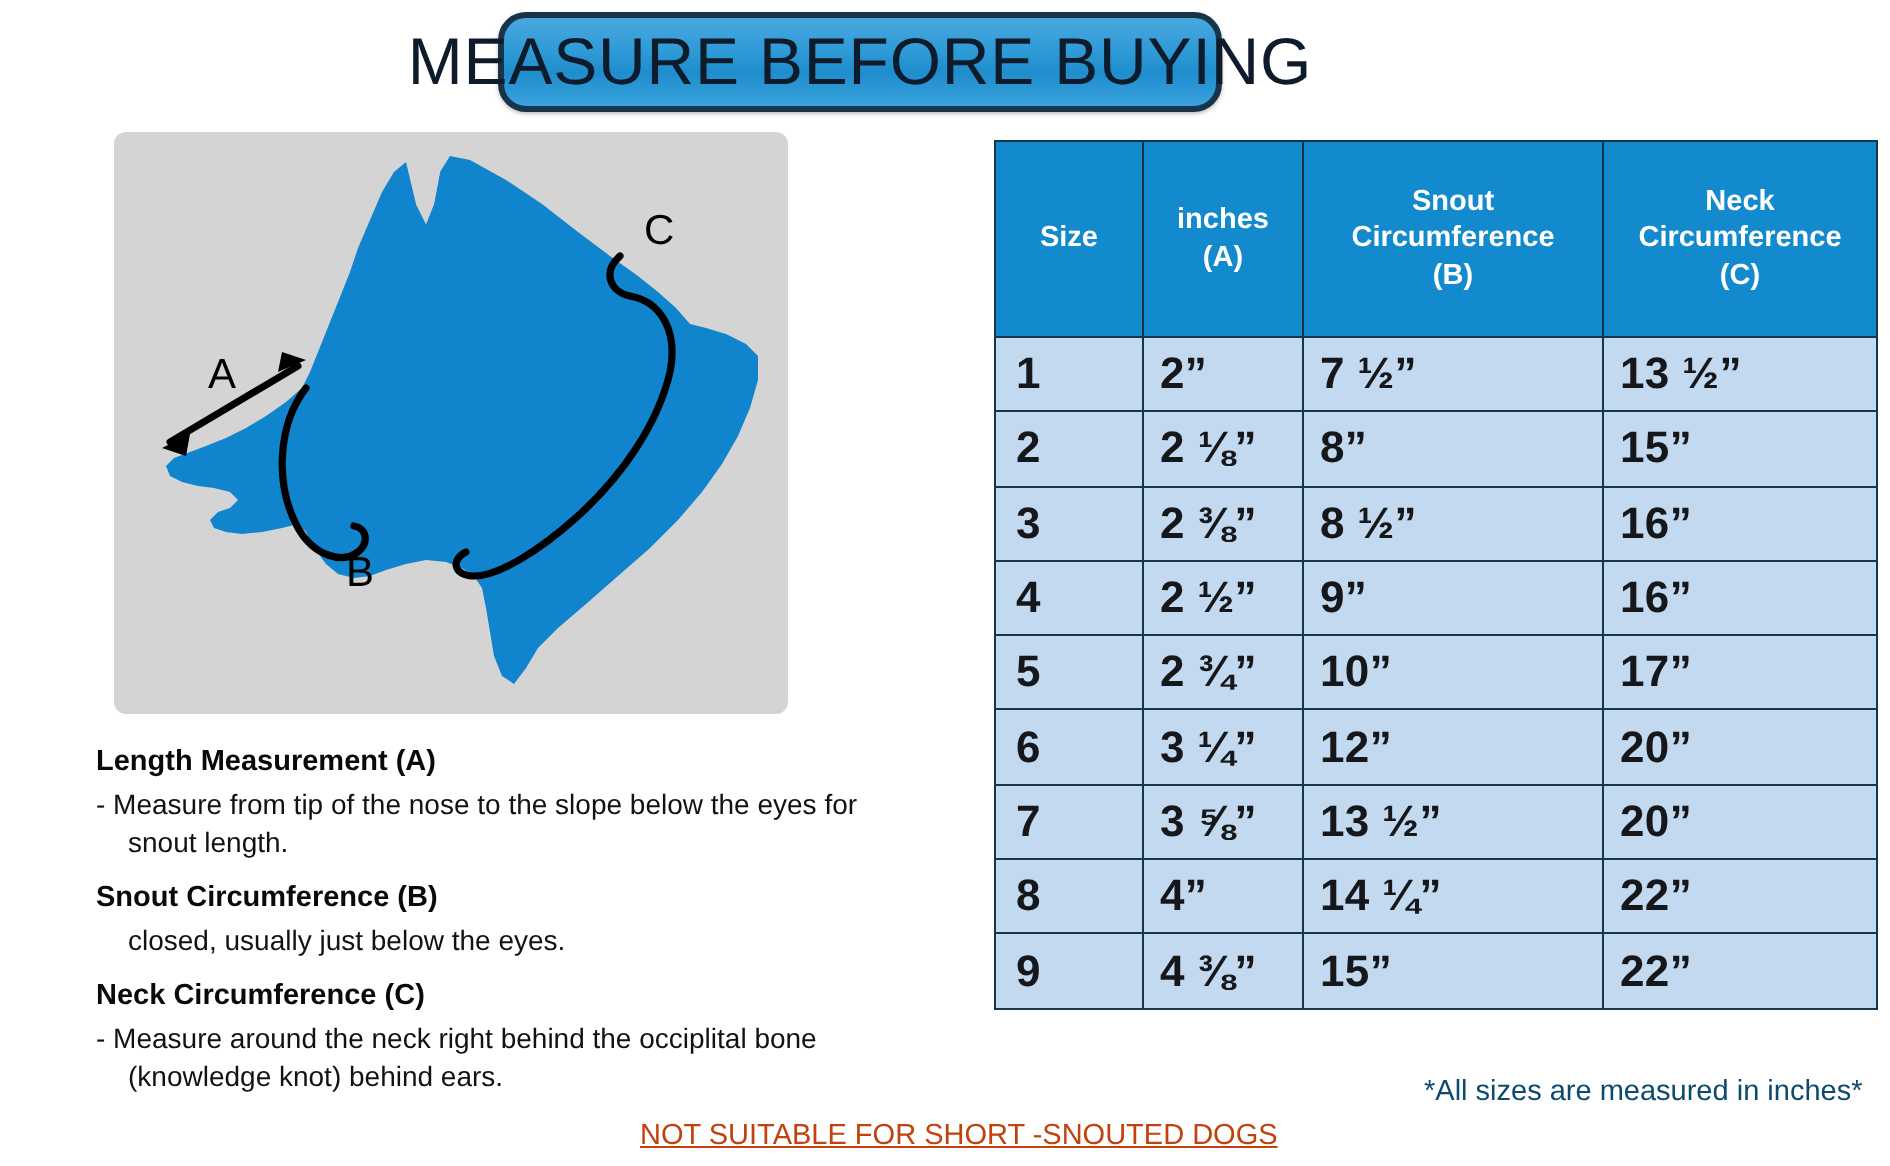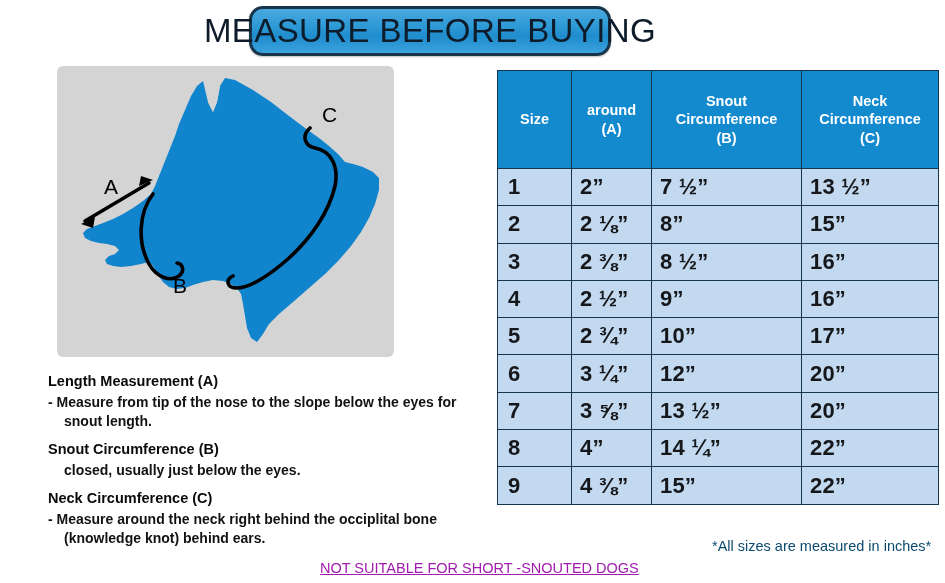--- a/index.html
+++ b/index.html
@@ -65,35 +65,35 @@
   .instr-block { margin-bottom: 9px; margin-left: 44px; }
   .instr-heading {
     font-size: 14.5px;
     font-weight: bold;
     color: #0a0a0a;
     line-height: 1.35;
     margin-bottom: 1px;
   }
   .instr-body {
     font-size: 14px;
-    font-weight: bold;
+    font-weight: normal;
     color: #121212;
     line-height: 1.38;
     padding-left: 2px;
     text-indent: -2px;
   }
   .instr-body .cont { display: block; padding-left: 14px; text-indent: 0; }
 
   
   #not-suitable-note {
     position: absolute;
     left: 320px;
     top: 560px;
     font-size: 14.5px;
-    color: #a21caf;
+    color: #c2410c;
     text-decoration: underline;
     white-space: nowrap;
     font-family: "Liberation Sans", sans-serif;
   }
   #all-sizes-note {
     position: absolute;
     left: 712px;
     top: 538px;
     font-size: 14.5px;
     color: #0c4a6e;
@@ -230,21 +230,21 @@
       <col class="c2">
       <col class="c3">
       <col class="c4">
   </colgroup>
   <thead>
     <tr>
       <th>
         <div>Size</div>
       </th>
       <th>
-        <div>around</div>
+        <div>inches</div>
         <div>(A)</div>
       </th>
       <th>
         <div>Snout</div>
         <div>Circumference</div>
         <div>(B)</div>
       </th>
       <th>
         <div>Neck</div>
         <div>Circumference</div>

